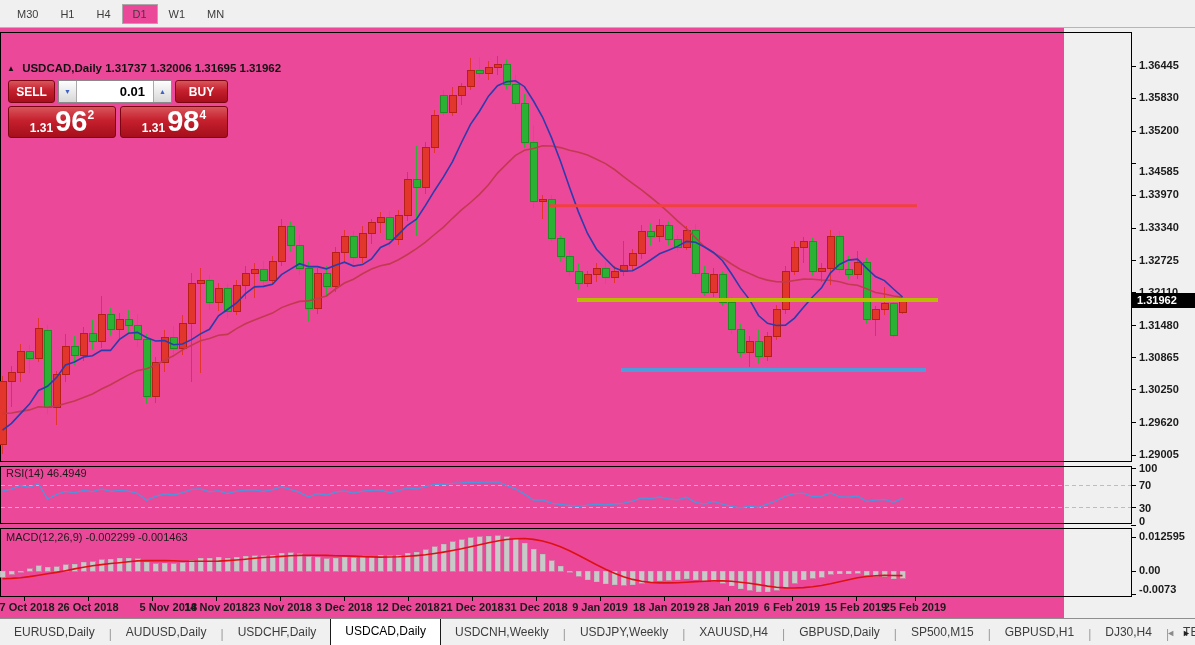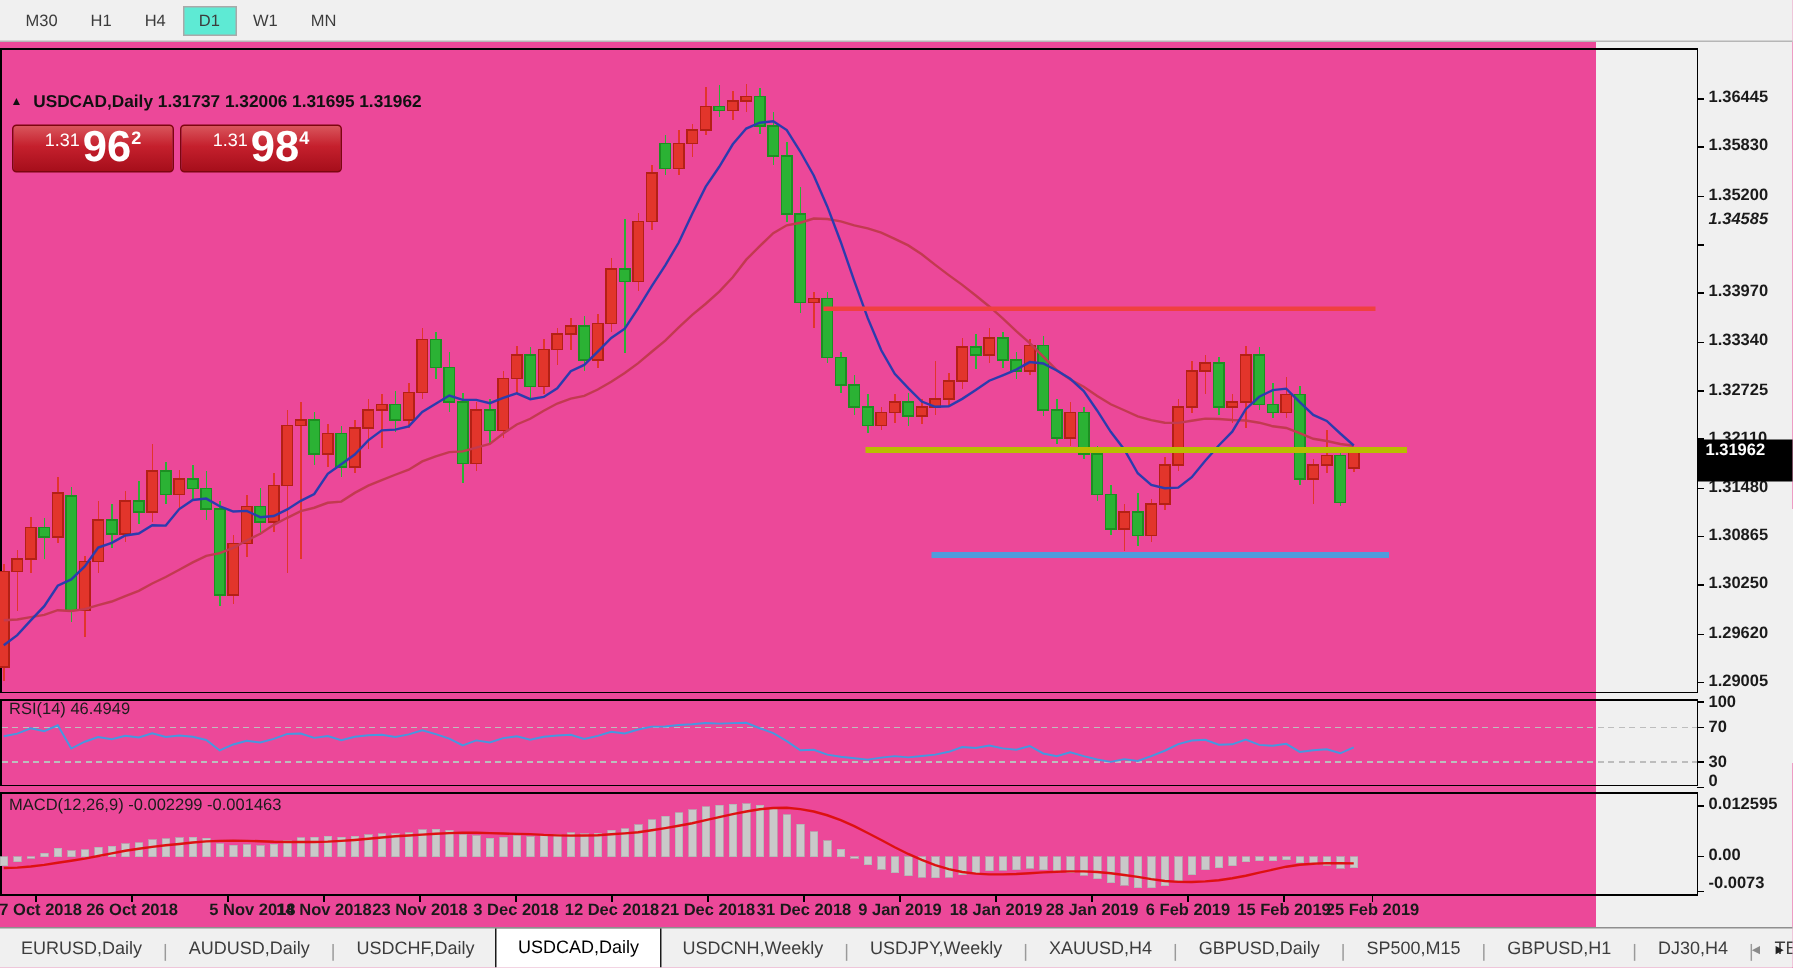--- a/index.html
+++ b/index.html
@@ -2,52 +2,52 @@
 <html><head>
 <meta charset="utf-8">
 <style>
   html,body{margin:0;padding:0;}
   body{width:1195px;height:645px;overflow:hidden;background:#f0f0f0;
        font-family:"Liberation Sans",sans-serif;position:relative;}
   
   #tfbar{position:absolute;left:0;top:0;width:1195px;height:28px;background:#f0f0f0;
          border-bottom:1px solid #b6b6b6;display:flex;align-items:center;padding-left:6px;box-sizing:border-box;}
   .tf{font-size:11px;color:#3c3c3c;padding:4px 11px;cursor:default;}
-  .tf.active{background:#5eead4;border:1px solid #a9a9a9;padding:3px 10px;}
+  .tf.active{background:#ec4899;border:1px solid #a9a9a9;padding:3px 10px;}
   
   #chartwin{position:absolute;left:0;top:28px;width:1064px;height:590px;background:#ec4899;}
   #cv{position:absolute;left:0;top:0;z-index:2;}
   .lbl{position:absolute;z-index:3;white-space:nowrap;}
   .scale-label{font-size:11px;font-weight:bold;color:#1a1a1a;}
   .date-label{font-size:11px;font-weight:bold;color:#1a1a1a;width:90px;text-align:center;}
   .pane-label{font-size:11px;color:#1c1c1c;}
   #title{position:absolute;left:7px;top:34px;z-index:4;font-size:11.5px;font-weight:bold;color:#111;}
   #title .mk{font-size:8px;vertical-align:1px;margin-right:4px;}
-  #pricebox{position:absolute;left:1132px;width:63px;height:28px;background:#000;color:#fff;
+  #pricebox{position:absolute;left:1132px;width:63px;height:15px;background:#000;color:#fff;
             font-size:11px;font-weight:bold;line-height:15px;padding-left:5px;box-sizing:border-box;z-index:5;}
   
   #trade{position:absolute;left:8px;top:52px;width:220px;z-index:6;}
   #trade .row1{display:flex;height:23px;}
   .tbtn{border:1px solid #7c060f;border-radius:3px;color:#fff;font-size:12px;font-weight:bold;
         background:linear-gradient(#d9555c 0%,#c5202d 45%,#a60e1b 100%);cursor:pointer;
         font-family:"Liberation Sans",sans-serif;}
   #sellbtn{width:47px;}
   #buybtn{width:53px;}
   #vol{flex:1;display:flex;margin:0 3px;border:1px solid #8a8a8a;background:#fff;height:21px;}
   .step{width:18px;border:none;background:linear-gradient(#fefefe,#d7d7d7);border-right:1px solid #aaa;
         color:#3c62c8;font-size:7px;padding:0;cursor:pointer;}
   .step.up{border-right:none;border-left:1px solid #aaa;}
   #volinput{flex:1;border:none;outline:none;font-size:13px;font-weight:bold;text-align:right;
             padding-right:8px;width:60px;font-family:"Liberation Sans",sans-serif;color:#000;}
   #trade .row2{display:flex;margin-top:3px;height:32px;}
   .pq{flex:1;border:1px solid #7c060f;border-radius:3px;color:#fff;display:flex;align-items:flex-end;
       justify-content:center;background:linear-gradient(#d9555c 0%,#c5202d 45%,#a60e1b 100%);
       padding-bottom:1px;cursor:pointer;}
   .pq + .pq{margin-left:4px;}
-  .pq .small{font-size:12px;font-weight:normal;margin-bottom:13px;}
+  .pq .small{font-size:12px;font-weight:bold;margin-bottom:1px;}
   .pq .big{font-size:29px;font-weight:bold;line-height:29px;margin-left:2px;}
   .pq .sup{font-size:12px;font-weight:bold;align-self:flex-start;margin-top:1px;}
   
   #tabbar{position:absolute;left:0;bottom:0;width:1195px;height:27px;background:#f0f0f0;
           border-top:1px solid #8f8f8f;display:flex;align-items:flex-end;overflow:hidden;
           padding-right:38px;box-sizing:border-box;z-index:7;}
   .stab{font-size:12px;color:#3d3d3d;padding:5px 14px 6px;white-space:nowrap;cursor:pointer;}
   .stab.active{background:#fff;border:1px solid #1a1a1a;border-bottom:none;color:#000;padding:5px 14px 7px;}
   .tdiv{color:#9a9a9a;font-size:12px;align-self:center;margin-top:3px;}
   #tabarrows{position:absolute;right:4px;bottom:7px;z-index:8;font-size:9px;color:#222;}
@@ -67,20 +67,33 @@
 
 <div id="chartwin">
   <div id="title">
     <span class="mk">▲</span>
     <span>USDCAD,Daily</span>
     <span> </span>
     <span>1.31737 1.32006 1.31695 1.31962</span>
   </div>
 
   <div id="trade">
+    <div class="row1">
+      <button class="tbtn" id="sellbtn">SELL</button>
+      <div id="vol">
+        <button class="step">
+          <span>▼</span>
+        </button>
+        <input id="volinput" value="0.01" style="">
+        <button class="step up">
+          <span>▲</span>
+        </button>
+      </div>
+      <button class="tbtn" id="buybtn">BUY</button>
+    </div>
     <div class="row2">
       <div class="pq">
         <span class="small">1.31</span>
         <span class="big">96</span>
         <span class="sup">2</span>
       </div>
       <div class="pq">
         <span class="small">1.31</span>
         <span class="big">98</span>
         <span class="sup">4</span>
@@ -448,21 +461,21 @@
 
 <div class="lbl pane-label" style="left:6px;top:467px;">RSI(14) 46.4949</div>
 <div class="lbl pane-label" style="left:6px;top:531px;">MACD(12,26,9) -0.002299 -0.001463</div>
 
 <div id="pricebox" style="top: 292.894px;">1.31962</div>
 
 <div id="gen">
     <div class="lbl scale-label" style="left: 1139px; top: 59px;">1.36445</div>
     <div class="lbl scale-label" style="left: 1139px; top: 91.1553px;">1.35830</div>
     <div class="lbl scale-label" style="left: 1139px; top: 124.095px;">1.35200</div>
-    <div class="lbl scale-label" style="left: 1139px; top: 140px; font-style: italic;">1.34585</div>
+    <div class="lbl scale-label" style="left: 1139px; top: 165px;">1.34585</div>
     <div class="lbl scale-label" style="left: 1139px; top: 188.405px;">1.33970</div>
     <div class="lbl scale-label" style="left: 1139px; top: 221.345px;">1.33340</div>
     <div class="lbl scale-label" style="left: 1139px; top: 253.5px;">1.32725</div>
     <div class="lbl scale-label" style="left: 1139px; top: 285.655px;">1.32110</div>
     <div class="lbl scale-label" style="left: 1139px; top: 318.595px; text-align: center;">1.31480</div>
     <div class="lbl scale-label" style="left: 1139px; top: 350.75px;">1.30865</div>
     <div class="lbl scale-label" style="left: 1139px; top: 382.906px;">1.30250</div>
     <div class="lbl scale-label" style="left: 1139px; top: 415.845px;">1.29620</div>
     <div class="lbl scale-label" style="left: 1139px; top: 448px;">1.29005</div>
     <div class="lbl scale-label" style="left: 1139px; top: 462px;">100</div>

